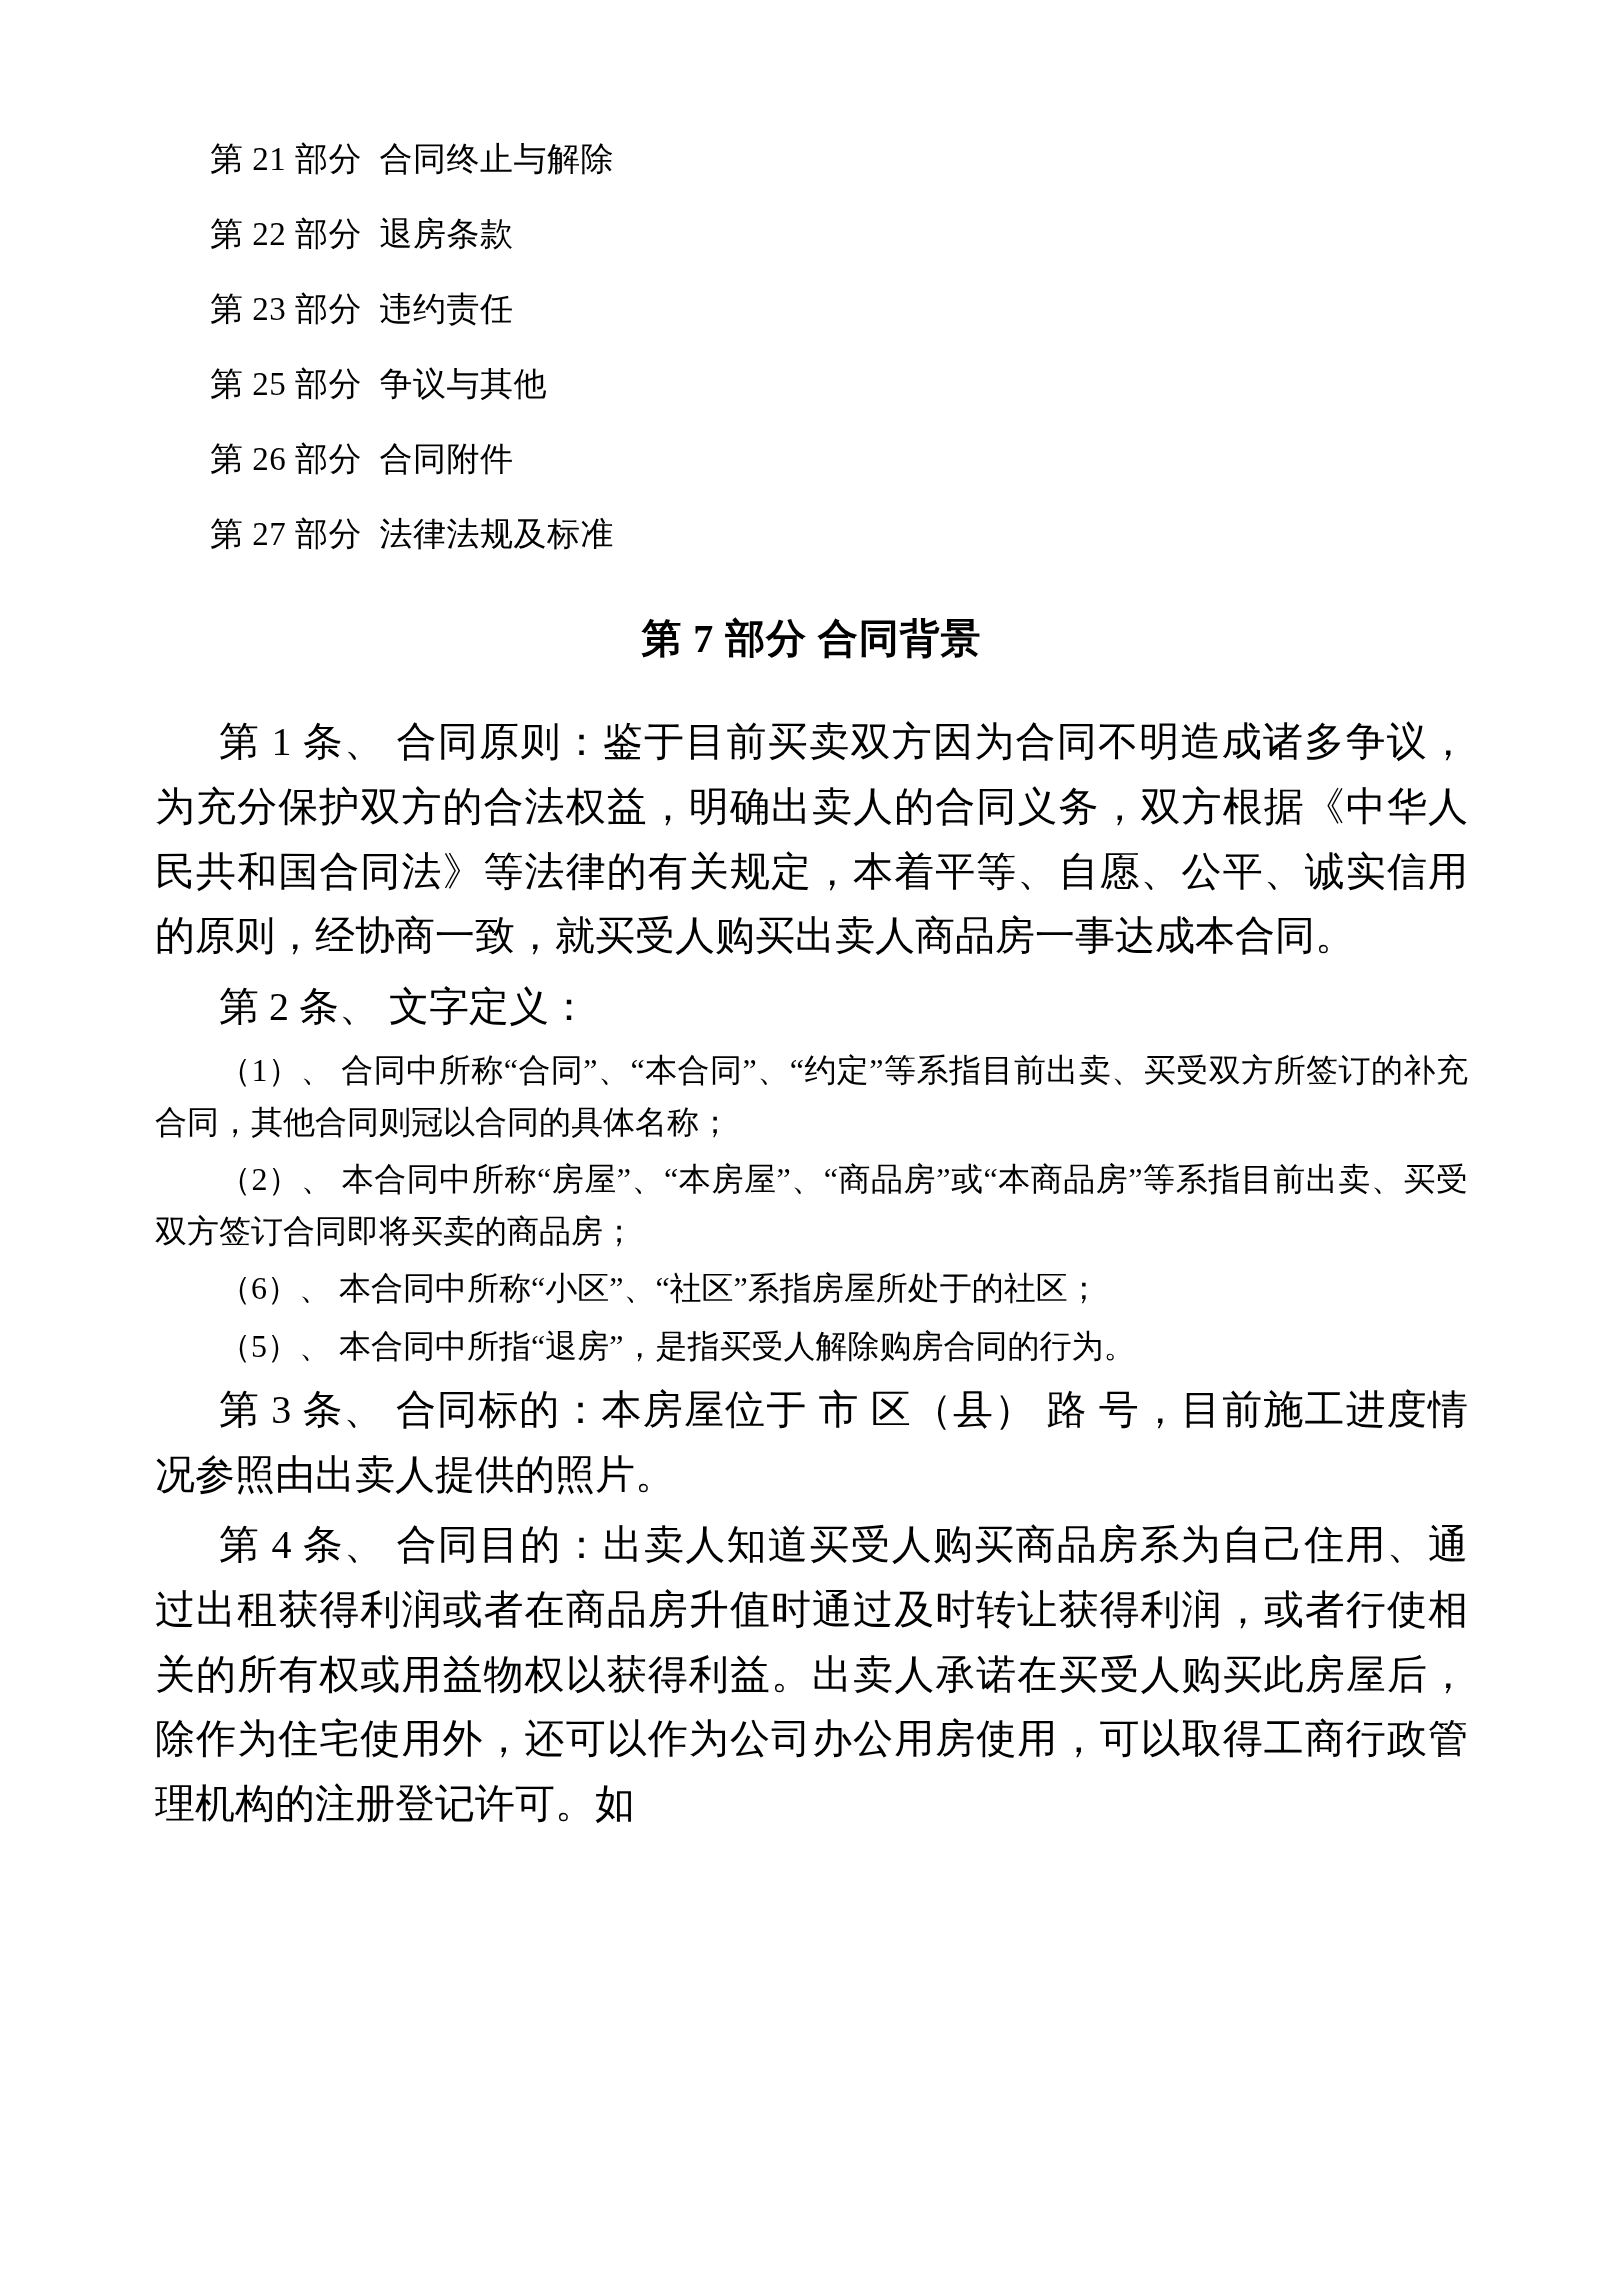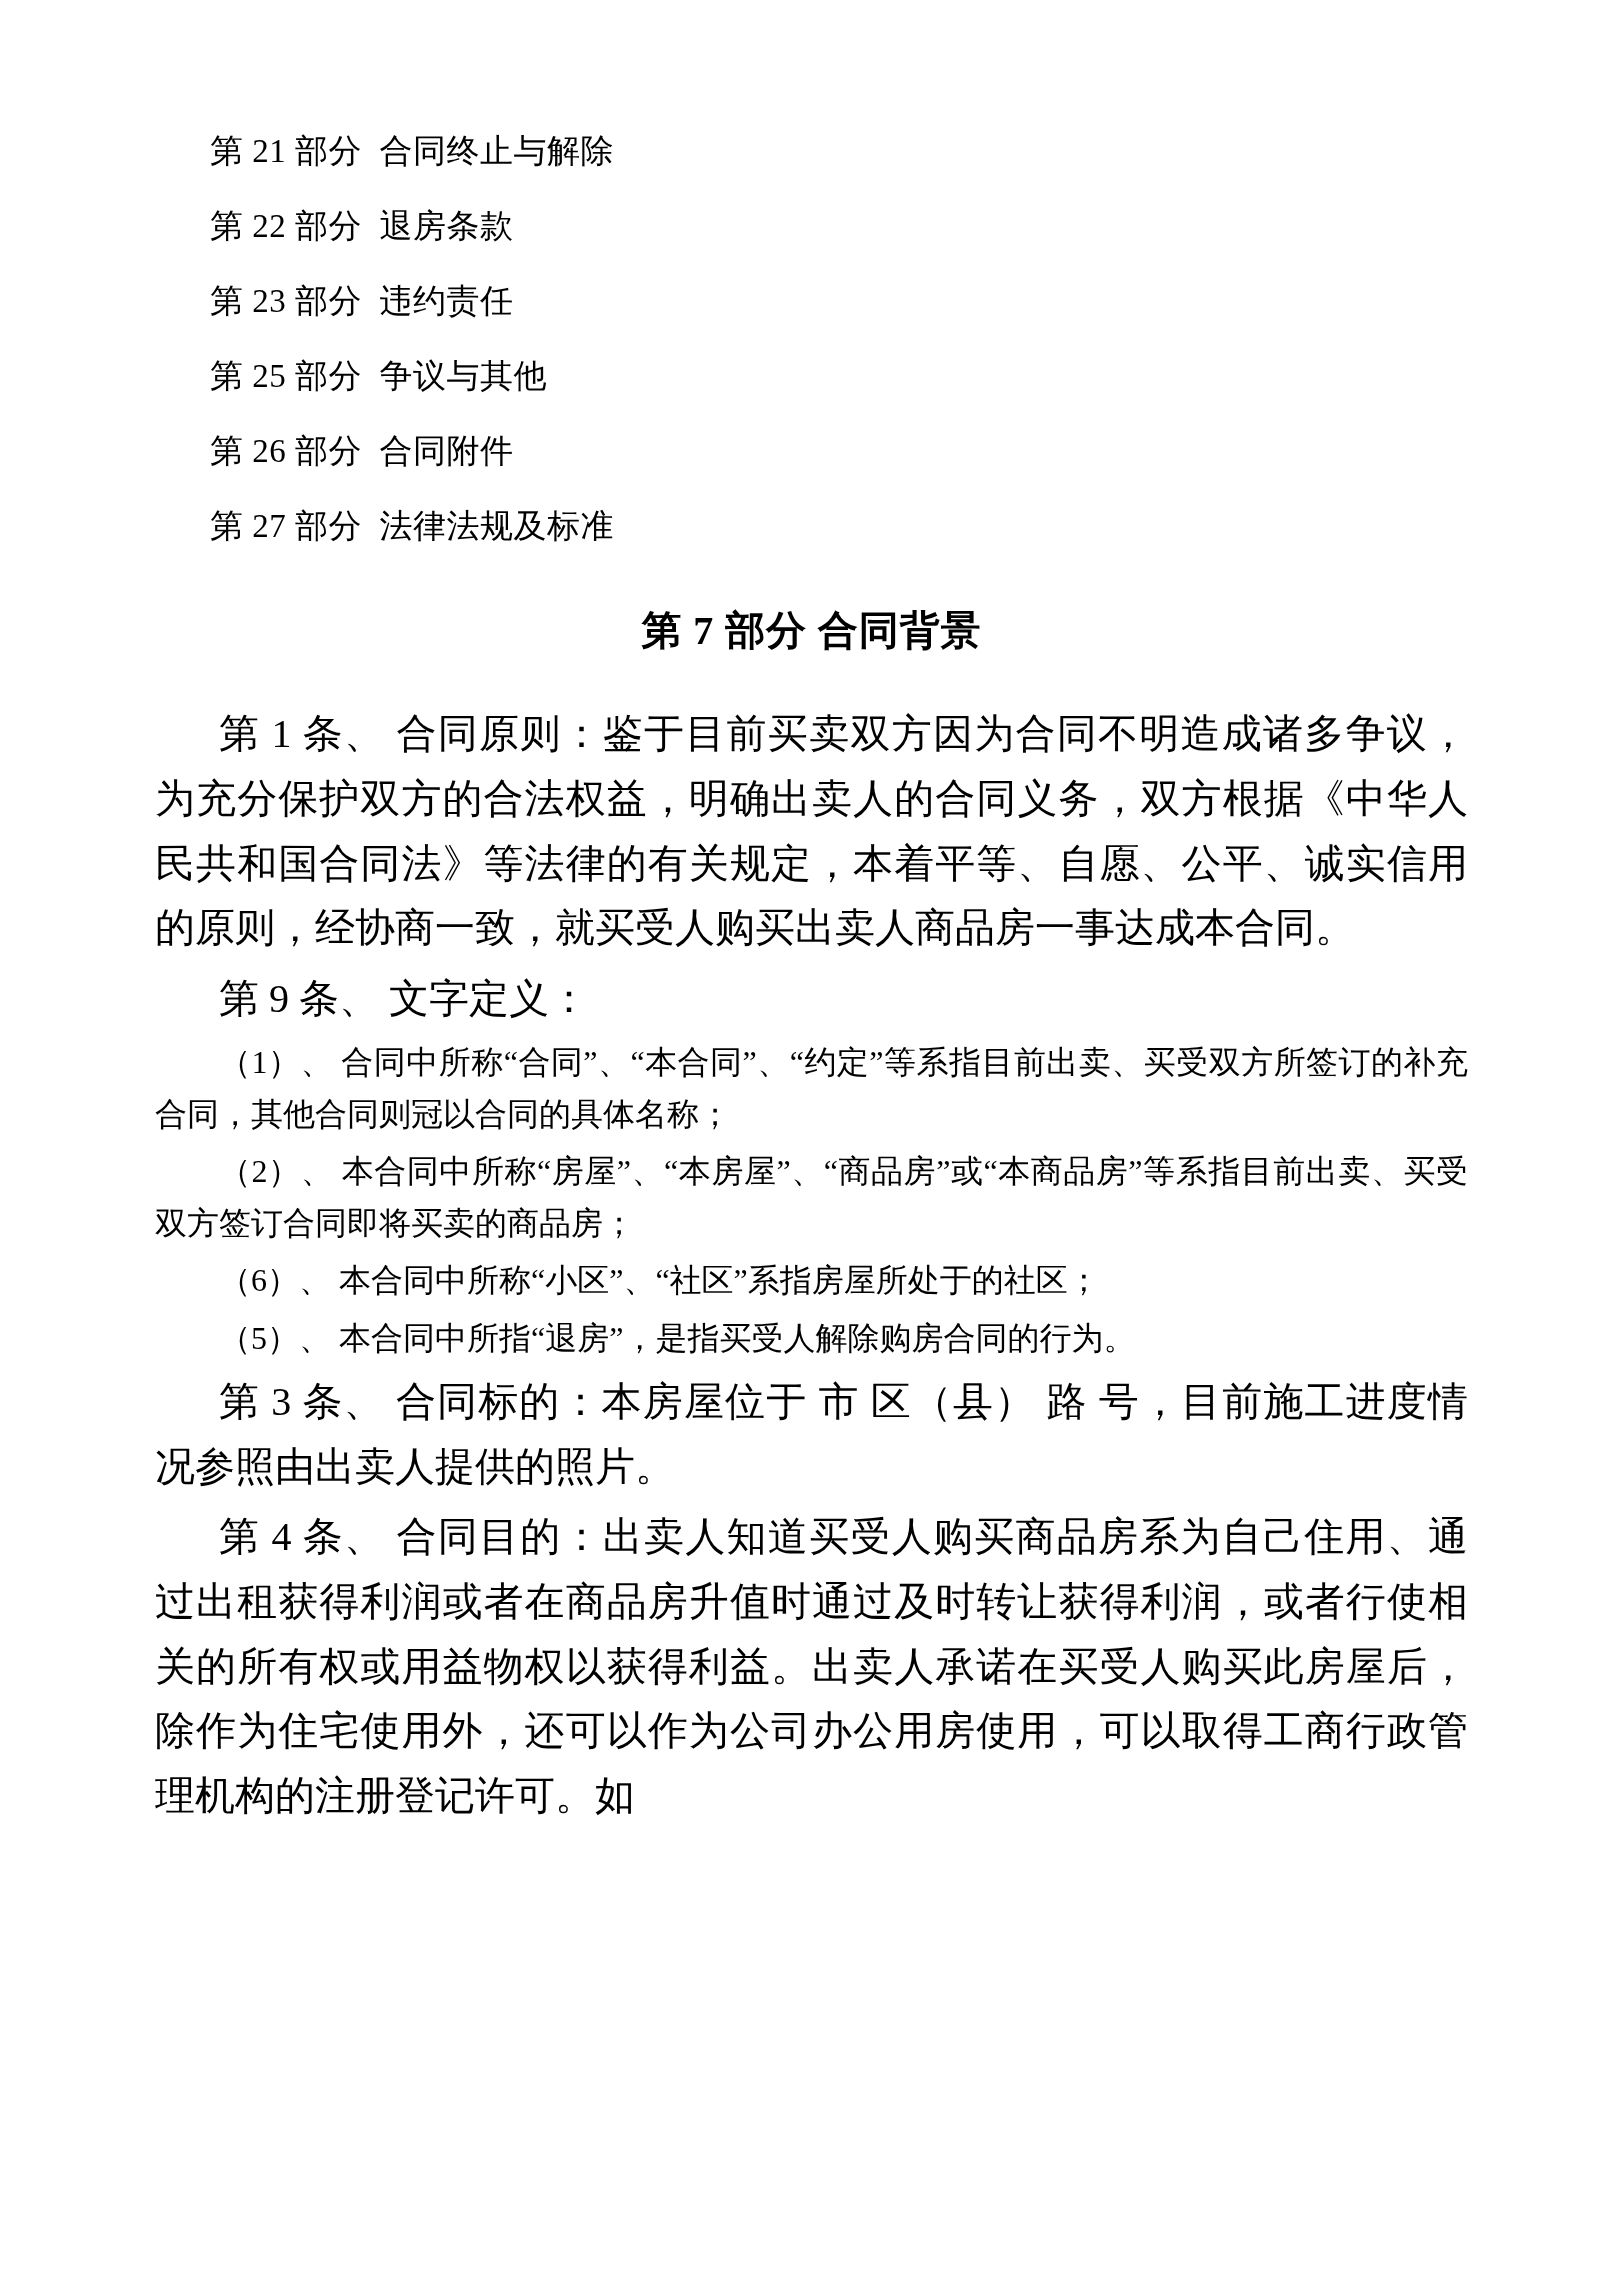--- a/index.html
+++ b/index.html
@@ -11,21 +11,21 @@
     width: 1623px;
     min-height: 2294px;
     background: #ffffff;
     position: relative;
     box-sizing: border-box;
     padding: 109px 155px 91px 155px;
     font-family: "Liberation Serif", "DejaVu Serif", serif;
     color: #000000;
   }
   .toc {
-    margin-top: 26px;
+    margin-top: 34px;
   }
   .toc-item {
     font-size: 33px;
     line-height: 1.0;
     margin: 0 0 42px 0;
     padding-left: 55px;
     letter-spacing: 0.5px;
     white-space: pre;
   }
   .section-title {
@@ -63,21 +63,21 @@
     <p class="toc-item">第 23 部分  违约责任</p>
     <p class="toc-item">第 25 部分  争议与其他</p>
     <p class="toc-item">第 26 部分  合同附件</p>
     <p class="toc-item">第 27 部分  法律法规及标准</p>
   </div>
 
   <h1 class="section-title">第 7 部分  合同背景</h1>
 
   <div class="body">
     <p class="para">第 1 条、  合同原则：鉴于目前买卖双方因为合同不明造成诸多争议，为充分保护双方的合法权益，明确出卖人的合同义务，双方根据《中华人民共和国合同法》等法律的有关规定，本着平等、自愿、公平、诚实信用的原则，经协商一致，就买受人购买出卖人商品房一事达成本合同。</p>
-    <p class="para">第 9 条、  文字定义：</p>
+    <p class="para">第 2 条、  文字定义：</p>
     <p class="sub">（1）、  合同中所称“合同”、“本合同”、“约定”等系指目前出卖、买受双方所签订的补充合同，其他合同则冠以合同的具体名称；</p>
     <p class="sub">（2）、  本合同中所称“房屋”、“本房屋”、“商品房”或“本商品房”等系指目前出卖、买受双方签订合同即将买卖的商品房；</p>
     <p class="sub">（6）、  本合同中所称“小区”、“社区”系指房屋所处于的社区；</p>
     <p class="sub">（5）、  本合同中所指“退房”，是指买受人解除购房合同的行为。</p>
     <p class="para">第 3 条、  合同标的：本房屋位于 市 区（县） 路 号，目前施工进度情况参照由出卖人提供的照片。</p>
     <p class="para">第 4 条、  合同目的：出卖人知道买受人购买商品房系为自己住用、通过出租获得利润或者在商品房升值时通过及时转让获得利润，或者行使相关的所有权或用益物权以获得利益。出卖人承诺在买受人购买此房屋后，除作为住宅使用外，还可以作为公司办公用房使用，可以取得工商行政管理机构的注册登记许可。如</p>
   </div>
 
 </div>
 

